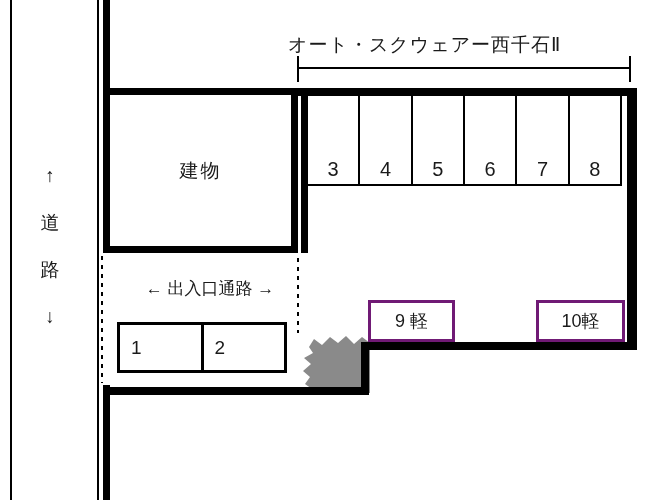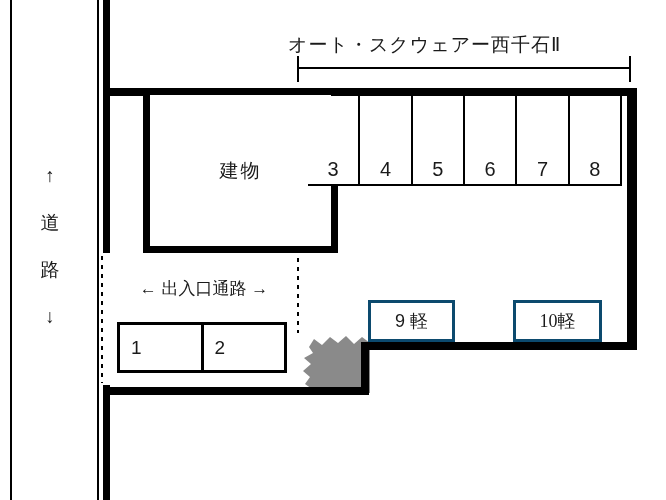--- a/index.html
+++ b/index.html
@@ -12,32 +12,32 @@
   .dashv{background:repeating-linear-gradient(to bottom,#000 0 4px,transparent 4px 9px);}
   
   .road{left:28px;top:166px;width:44px;display:flex;flex-direction:column;align-items:center;
         font-size:19px;line-height:20px;gap:27px;}
   
   .title{left:288px;top:32px;width:352px;text-align:left;font-size:19px;letter-spacing:1px;white-space:nowrap;}
   .dim-line{left:298px;top:67px;width:332px;height:1.5px;background:#000;}
   .tick{top:56px;width:1.5px;height:26px;background:#000;}
   
   .building{left:103px;top:88px;width:195px;height:165px;border:7px solid #000;background:#fff;
-            display:flex;align-items:center;justify-content:center;font-size:19px;letter-spacing:2px;margin-left:40px;}
+            display:flex;align-items:center;justify-content:center;font-size:19px;letter-spacing:2px;}
   
   .row-top{left:308px;top:96px;width:314px;height:90px;border-right:2px solid #000;border-bottom:2px solid #000;
            display:flex;background:#fff;}
   .row-top .cell{flex:1;border-right:2px solid #000;display:flex;align-items:flex-end;justify-content:center;
                  padding-bottom:3px;font-size:20px;}
   .row-top .cell:last-child{border-right:none;}
   
-  .kei{top:300px;height:42px;border:3px solid #0c4a6e;background:#fff;display:flex;align-items:center;
+  .kei{top:300px;height:42px;border:3px solid #701a75;background:#fff;display:flex;align-items:center;
        justify-content:center;font-size:18px;}
   
-  .passage{left:106px;top:277px;width:196px;text-align:center;font-size:17px;white-space:nowrap;}
+  .passage{left:112px;top:277px;width:196px;text-align:center;font-size:17px;white-space:nowrap;}
   
   .row-bottom{left:117px;top:322px;width:170px;height:51px;border:3px solid #000;display:flex;background:#fff;}
   .row-bottom .cell{flex:1;display:flex;align-items:center;padding-left:11px;font-size:19px;}
   .row-bottom .cell:first-child{border-right:3px solid #000;}
 </style>
 </head>
 <body>
 
 <div class="canvas">
 
@@ -81,21 +81,21 @@
     <div class="cell">4</div>
     <div class="cell">5</div>
     <div class="cell">6</div>
     <div class="cell">7</div>
     <div class="cell">8</div>
   </div>
 
   <div class="abs kei" style="left:368px;width:87px;">
     <span>9 軽</span>
   </div>
-  <div class="abs kei" style="left:513px;width:89px;font-family:Liberation Serif, serif;">
+  <div class="abs kei" style="left:536px;width:89px;">
     <span>10軽</span>
   </div>
 
   <div class="abs passage">← 出入口通路 →</div>
 
   <div class="abs row-bottom">
     <div class="cell">1</div>
     <div class="cell">2</div>
   </div>
 

